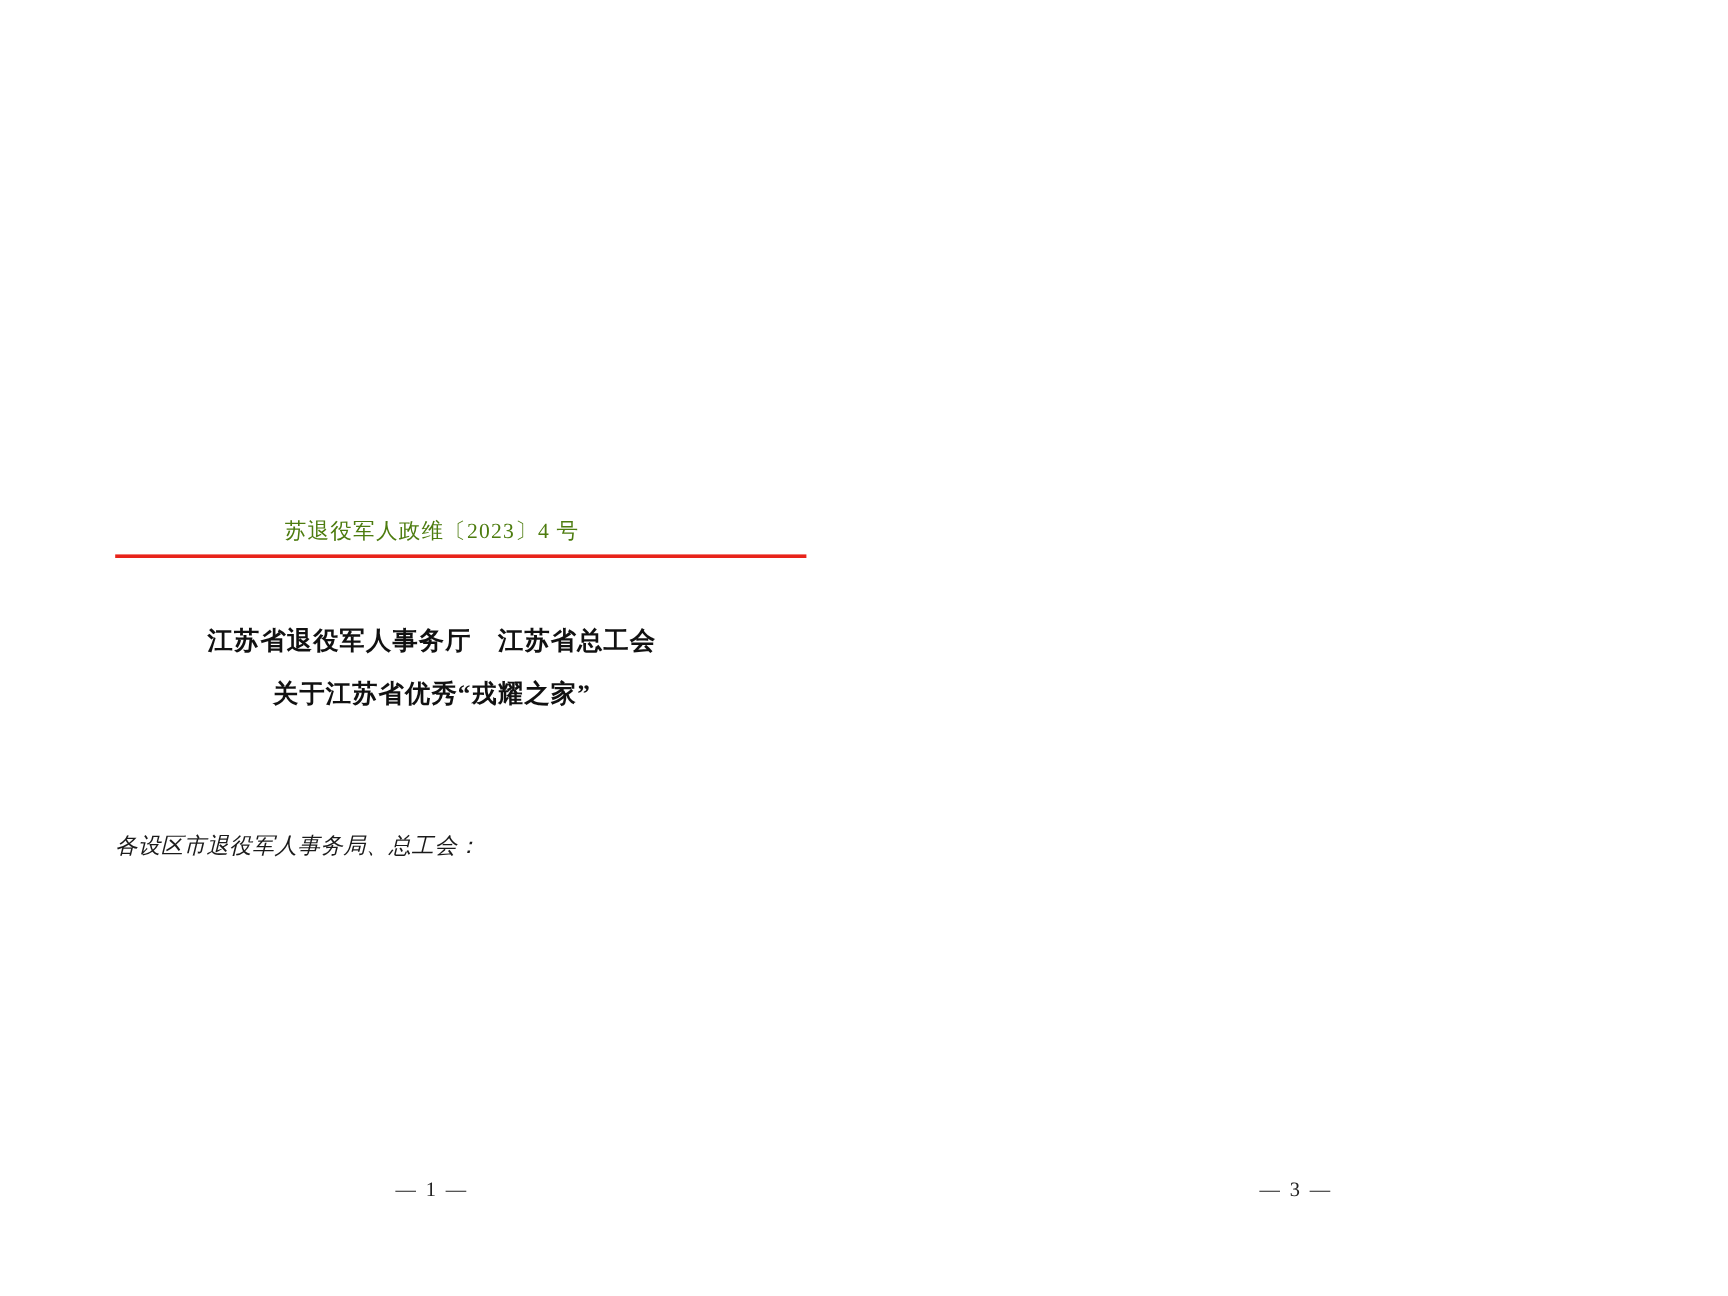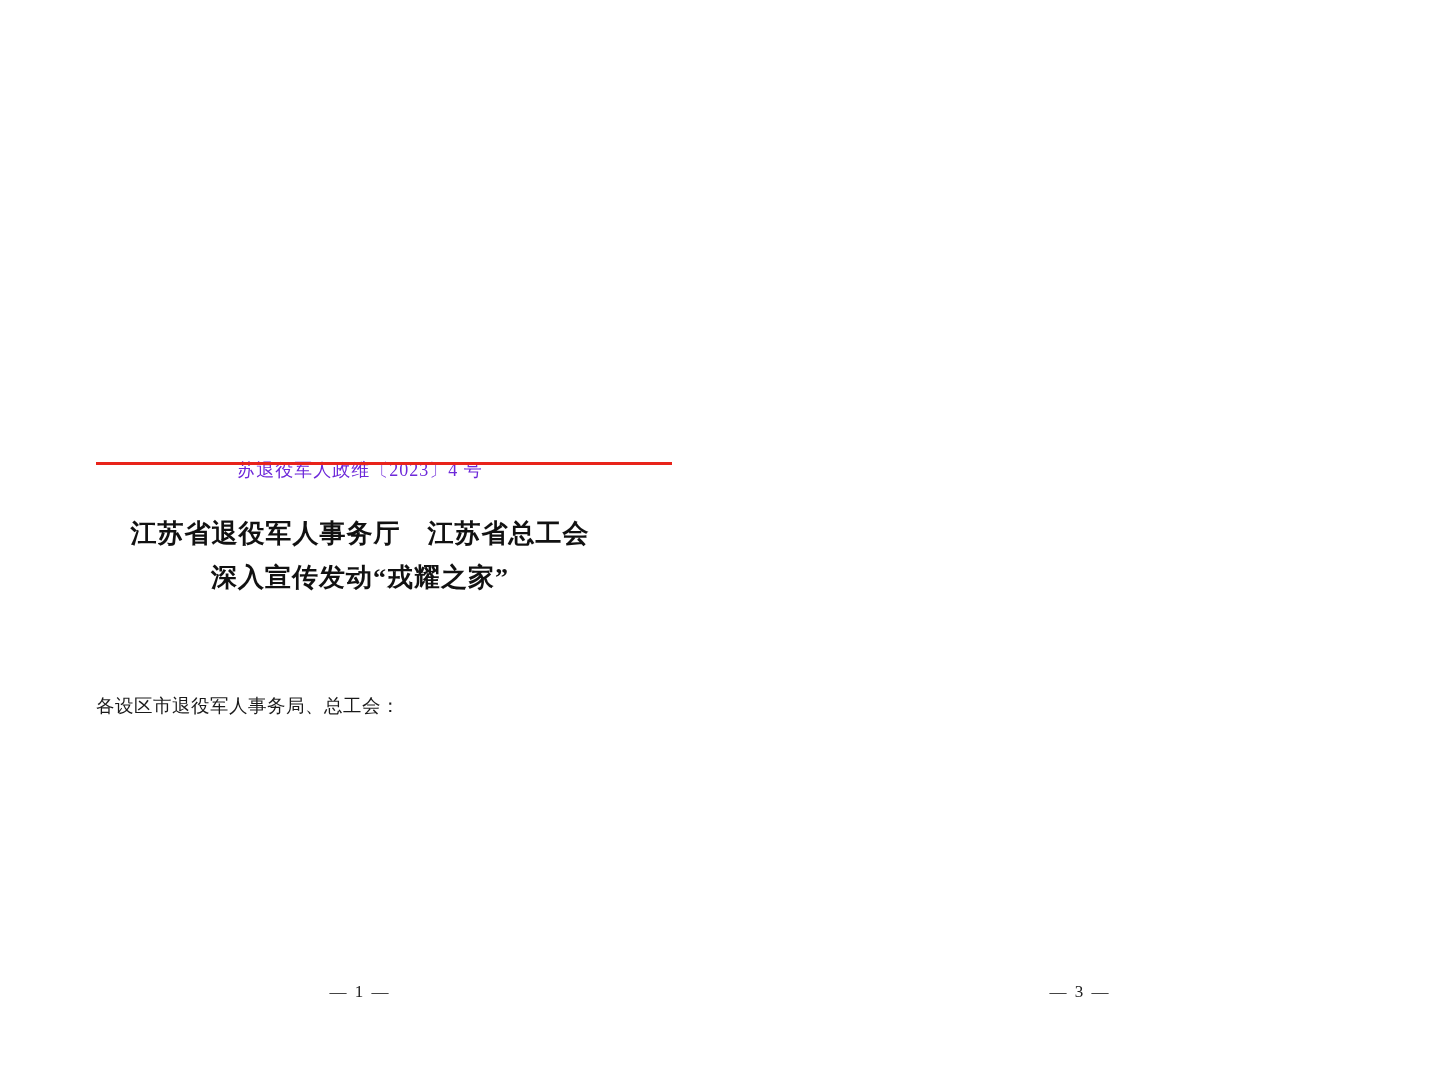--- a/index.html
+++ b/index.html
@@ -70,58 +70,58 @@
     text-shadow: 0 0 1px #e8231a;
   }
   .doc-number {
     position: absolute;
     left: 0;
     top: 430px;
     width: 720px;
     text-align: center;
     font-size: 18px;
     letter-spacing: 1px;
-    color: #6d28d9;
-    margin-top: 28px;
+    color: #4d7c0f;
   }
   .red-rule {
     position: absolute;
     left: 96px;
     top: 462px;
     width: 576px;
     height: 3px;
     background: #e8231a;
   }
   .title-block {
     position: absolute;
     left: 0;
     top: 512px;
     width: 720px;
     text-align: center;
   }
   .title-block .t-line {
     font-weight: bold;
-    font-size: 26px;
+    font-size: 21px;
     line-height: 44px;
     letter-spacing: 1px;
     color: #111;
   }
   .body-text {
     position: absolute;
     left: 96px;
     top: 686px;
     width: 580px;
   }
   .body-text p {
     margin: 0 0 0 0;
     font-size: 18.5px;
     line-height: 40px;
     text-align: justify;
     text-justify: inter-ideograph;
     letter-spacing: 0.5px;
+    font-style: italic;
   }
   .indent { text-indent: 2em; }
   .page-num {
     position: absolute;
     bottom: 78px;
     width: 100%;
     text-align: center;
     font-size: 17px;
     letter-spacing: 2px;
     color: #222;
@@ -134,21 +134,21 @@
 
   <div class="page page-left">
 
 
     <div class="doc-number">苏退役军人政维〔2023〕4 号</div>
 
     <div class="red-rule"></div>
 
     <div class="title-block">
       <div class="t-line">江苏省退役军人事务厅　江苏省总工会</div>
-      <div class="t-line">深入宣传发动“戎耀之家”</div>
+      <div class="t-line">关于江苏省优秀“戎耀之家”</div>
     </div>
 
     <div class="body-text">
       <p>各设区市退役军人事务局、总工会：</p>
     </div>
 
     <div class="page-num">— 1 —</div>
   </div>
 
   <div class="page page-right">

